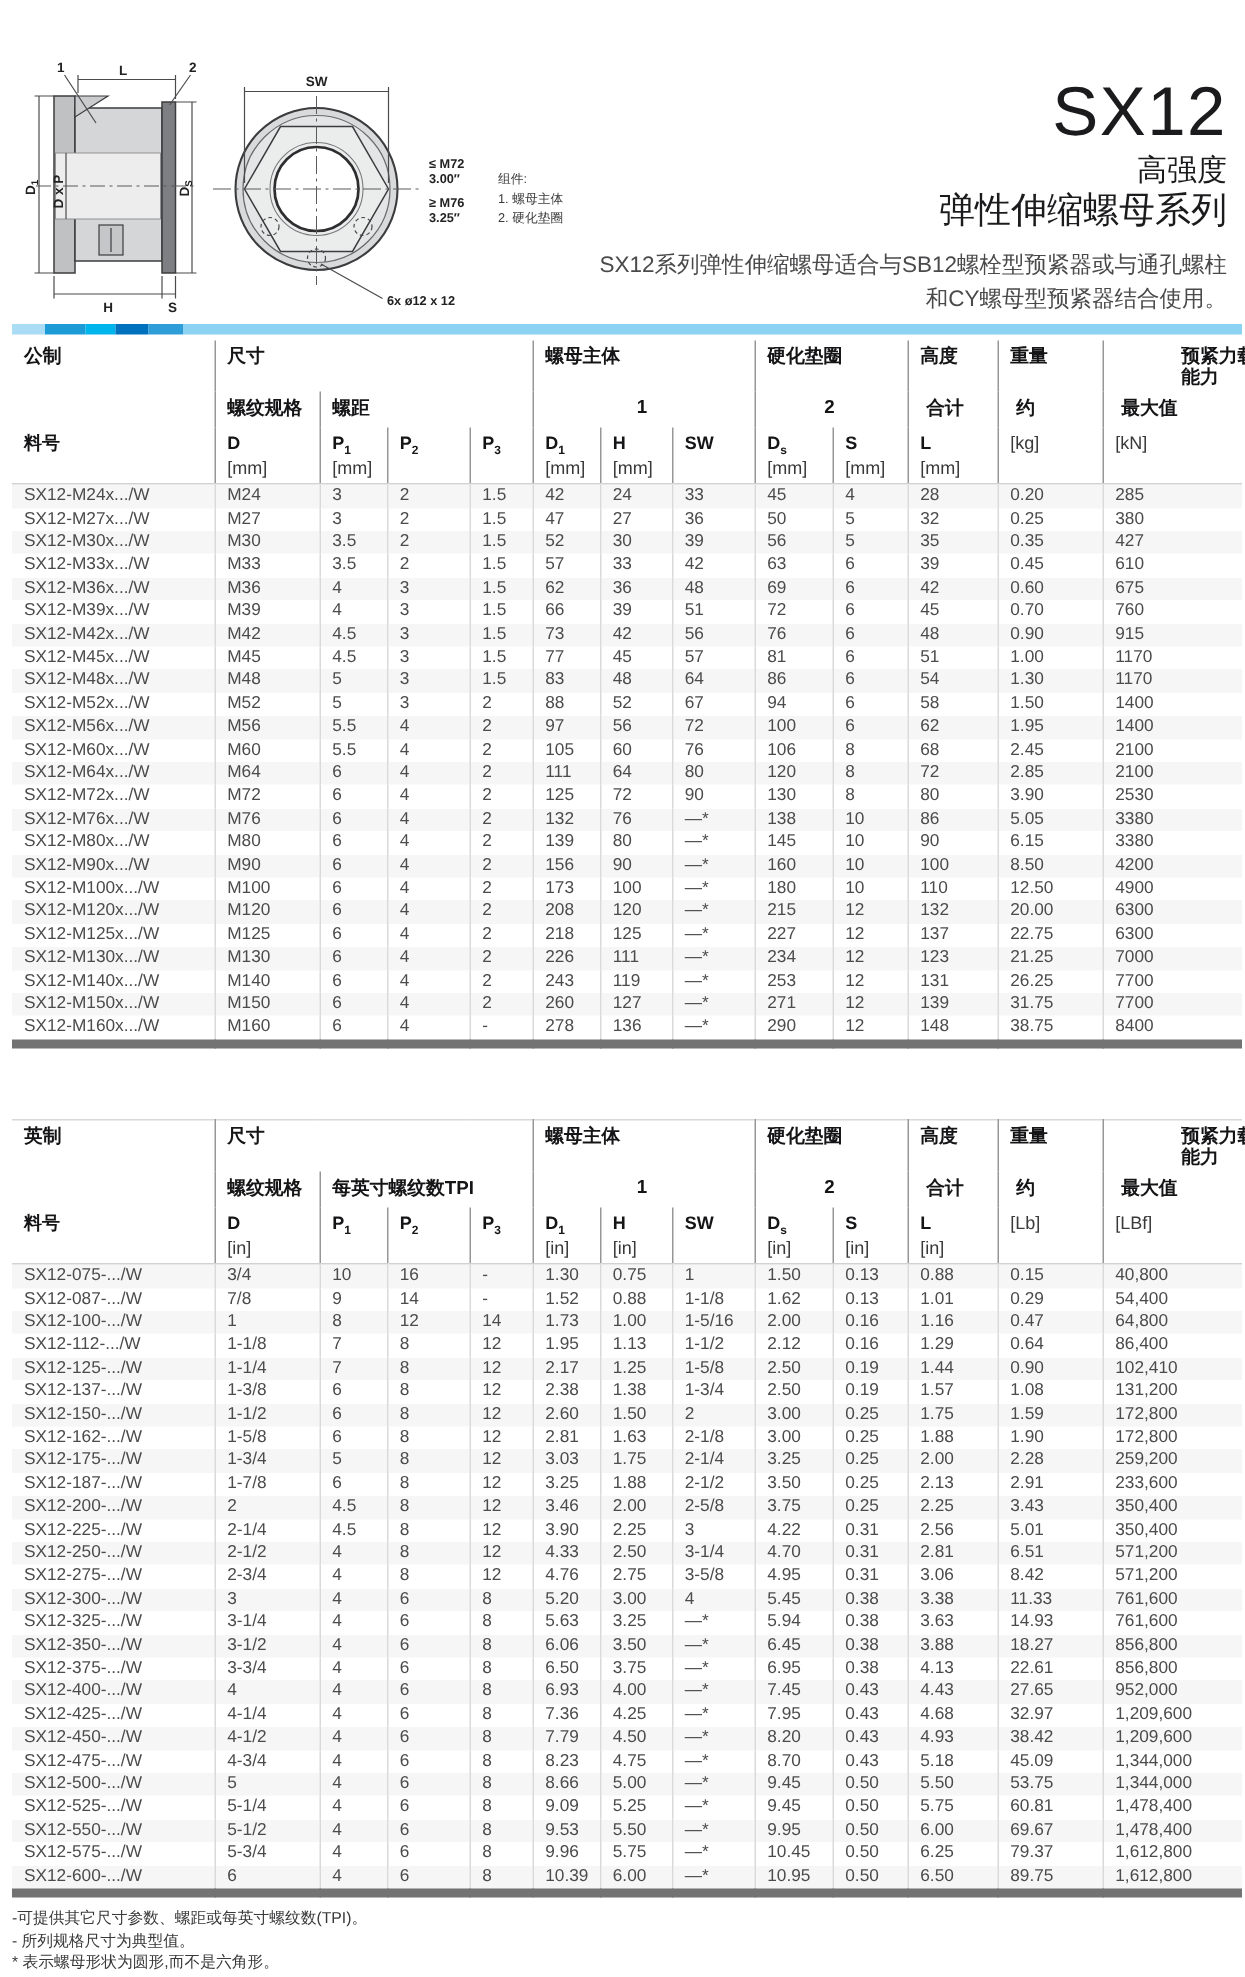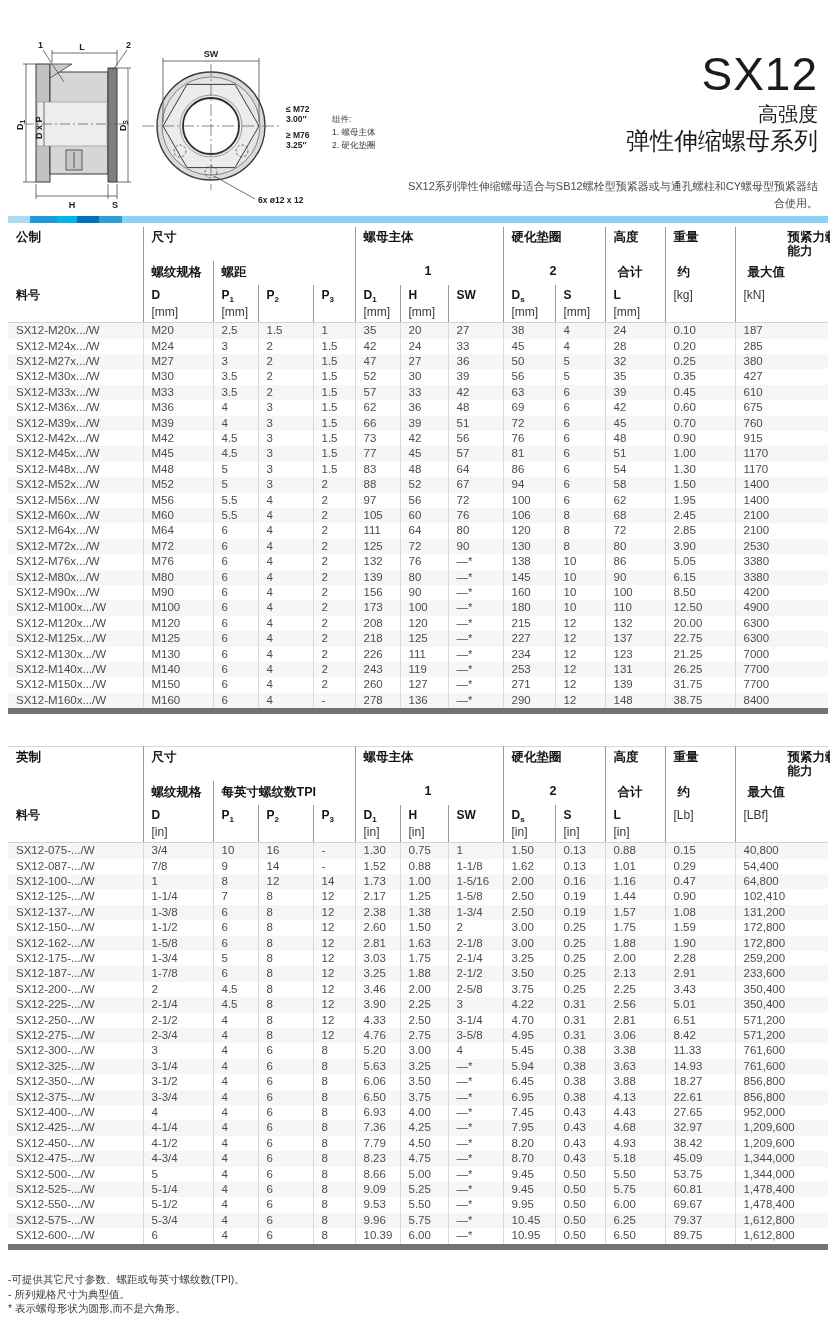--- a/index.html
+++ b/index.html
@@ -4,21 +4,21 @@
 <style>
   html,body{margin:0;padding:0;background:#fff;}
   .page{position:relative;width:830px;height:1318px;background:#fff;overflow:hidden;
         font-family:"Liberation Sans","DejaVu Sans",sans-serif;color:#2a2a2c;}
 
   
   .title-block{position:absolute;top:50px;right:12px;width:440px;text-align:right;}
   .title-main{font-size:46px;font-weight:300;line-height:1.05;color:#1b1b1d;letter-spacing:1px;}
   .title-sub1{font-size:20px;font-weight:400;color:#1b1b1d;margin-top:4px;line-height:1.2;font-family:Liberation Serif, serif;}
   .title-sub2{font-size:24px;font-weight:400;color:#1b1b1d;margin-top:1px;line-height:1.2;}
-  .title-desc{font-size:11px;color:#4a4a4c;margin-top:22px;line-height:1.55;width:420px;margin-left:auto;}
+  .title-desc{font-size:15px;color:#4a4a4c;margin-top:9px;line-height:1.55;width:420px;margin-left:auto;}
 
   
   .drawing{position:absolute;top:38px;left:14px;}
   .dim{stroke:#4b4b4d;stroke-width:0.8;fill:none;}
   .dimtxt{font-size:9px;font-weight:bold;fill:#222;}
   .anntxt{font-size:8.5px;font-weight:bold;fill:#222;}
   .legtxt{font-size:8.5px;fill:#3a3a3c;}
 
   
   .colorbar{position:absolute;left:8px;top:216px;width:820px;height:7px;display:flex;}
@@ -201,35 +201,20 @@
           <th class="bh"><span>SW</span><sub></sub><span class="unit"></span></th>
           <th class="bh"><span>D</span><sub>s</sub><span class="unit">[mm]</span></th>
           <th class="bh"><span>S</span><sub></sub><span class="unit">[mm]</span></th>
           <th class="bh"><span>L</span><sub></sub><span class="unit">[mm]</span></th>
           <th class="bh"><span></span><span class="unit">[kg]</span></th>
           <th class="bh"><span></span><span class="unit">[kN]</span></th>
         </tr>
       </thead>
       <tbody>
           <tr>
-            <td>SX12-M20x.../W</td>
-            <td class="bl">M20</td>
-            <td class="bl">2.5</td>
-            <td class="bl">1.5</td>
-            <td class="bl">1</td>
-            <td class="bl">35</td>
-            <td class="bl">20</td>
-            <td class="bl">27</td>
-            <td class="bl">38</td>
-            <td class="bl">4</td>
-            <td class="bl">24</td>
-            <td class="bl">0.10</td>
-            <td class="bl">187</td>
-          </tr>
-          <tr>
             <td>SX12-M24x.../W</td>
             <td class="bl">M24</td>
             <td class="bl">3</td>
             <td class="bl">2</td>
             <td class="bl">1.5</td>
             <td class="bl">42</td>
             <td class="bl">24</td>
             <td class="bl">33</td>
             <td class="bl">45</td>
             <td class="bl">4</td>
@@ -681,20 +666,35 @@
             <td class="bl">1.73</td>
             <td class="bl">1.00</td>
             <td class="bl">1-5/16</td>
             <td class="bl">2.00</td>
             <td class="bl">0.16</td>
             <td class="bl">1.16</td>
             <td class="bl">0.47</td>
             <td class="bl">64,800</td>
           </tr>
           <tr>
+            <td>SX12-112-.../W</td>
+            <td class="bl">1-1/8</td>
+            <td class="bl">7</td>
+            <td class="bl">8</td>
+            <td class="bl">12</td>
+            <td class="bl">1.95</td>
+            <td class="bl">1.13</td>
+            <td class="bl">1-1/2</td>
+            <td class="bl">2.12</td>
+            <td class="bl">0.16</td>
+            <td class="bl">1.29</td>
+            <td class="bl">0.64</td>
+            <td class="bl">86,400</td>
+          </tr>
+          <tr>
             <td>SX12-125-.../W</td>
             <td class="bl">1-1/4</td>
             <td class="bl">7</td>
             <td class="bl">8</td>
             <td class="bl">12</td>
             <td class="bl">2.17</td>
             <td class="bl">1.25</td>
             <td class="bl">1-5/8</td>
             <td class="bl">2.50</td>
             <td class="bl">0.19</td>

